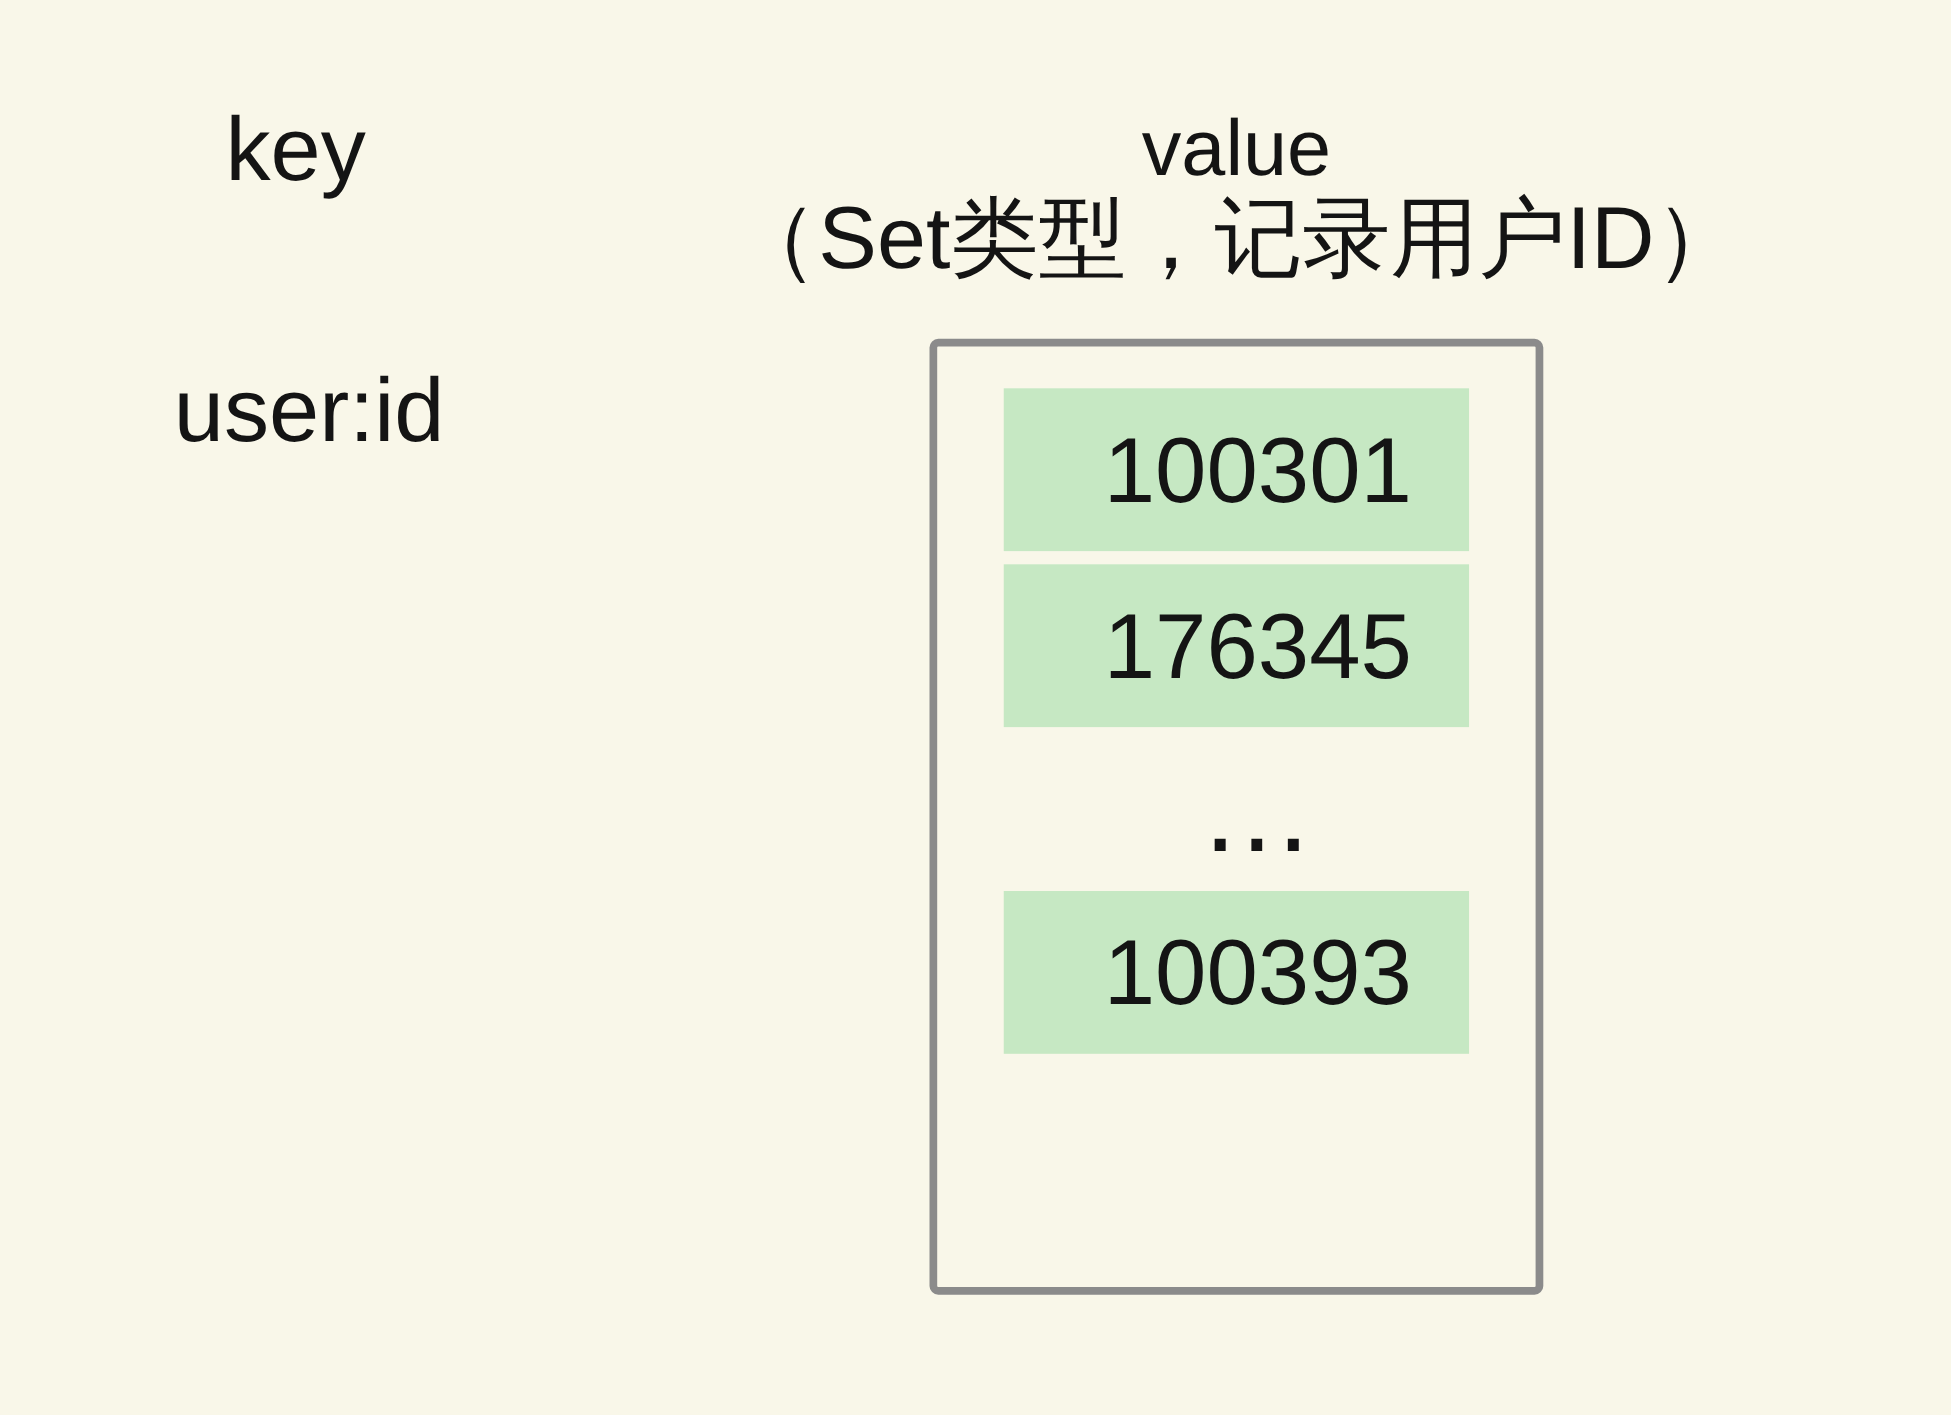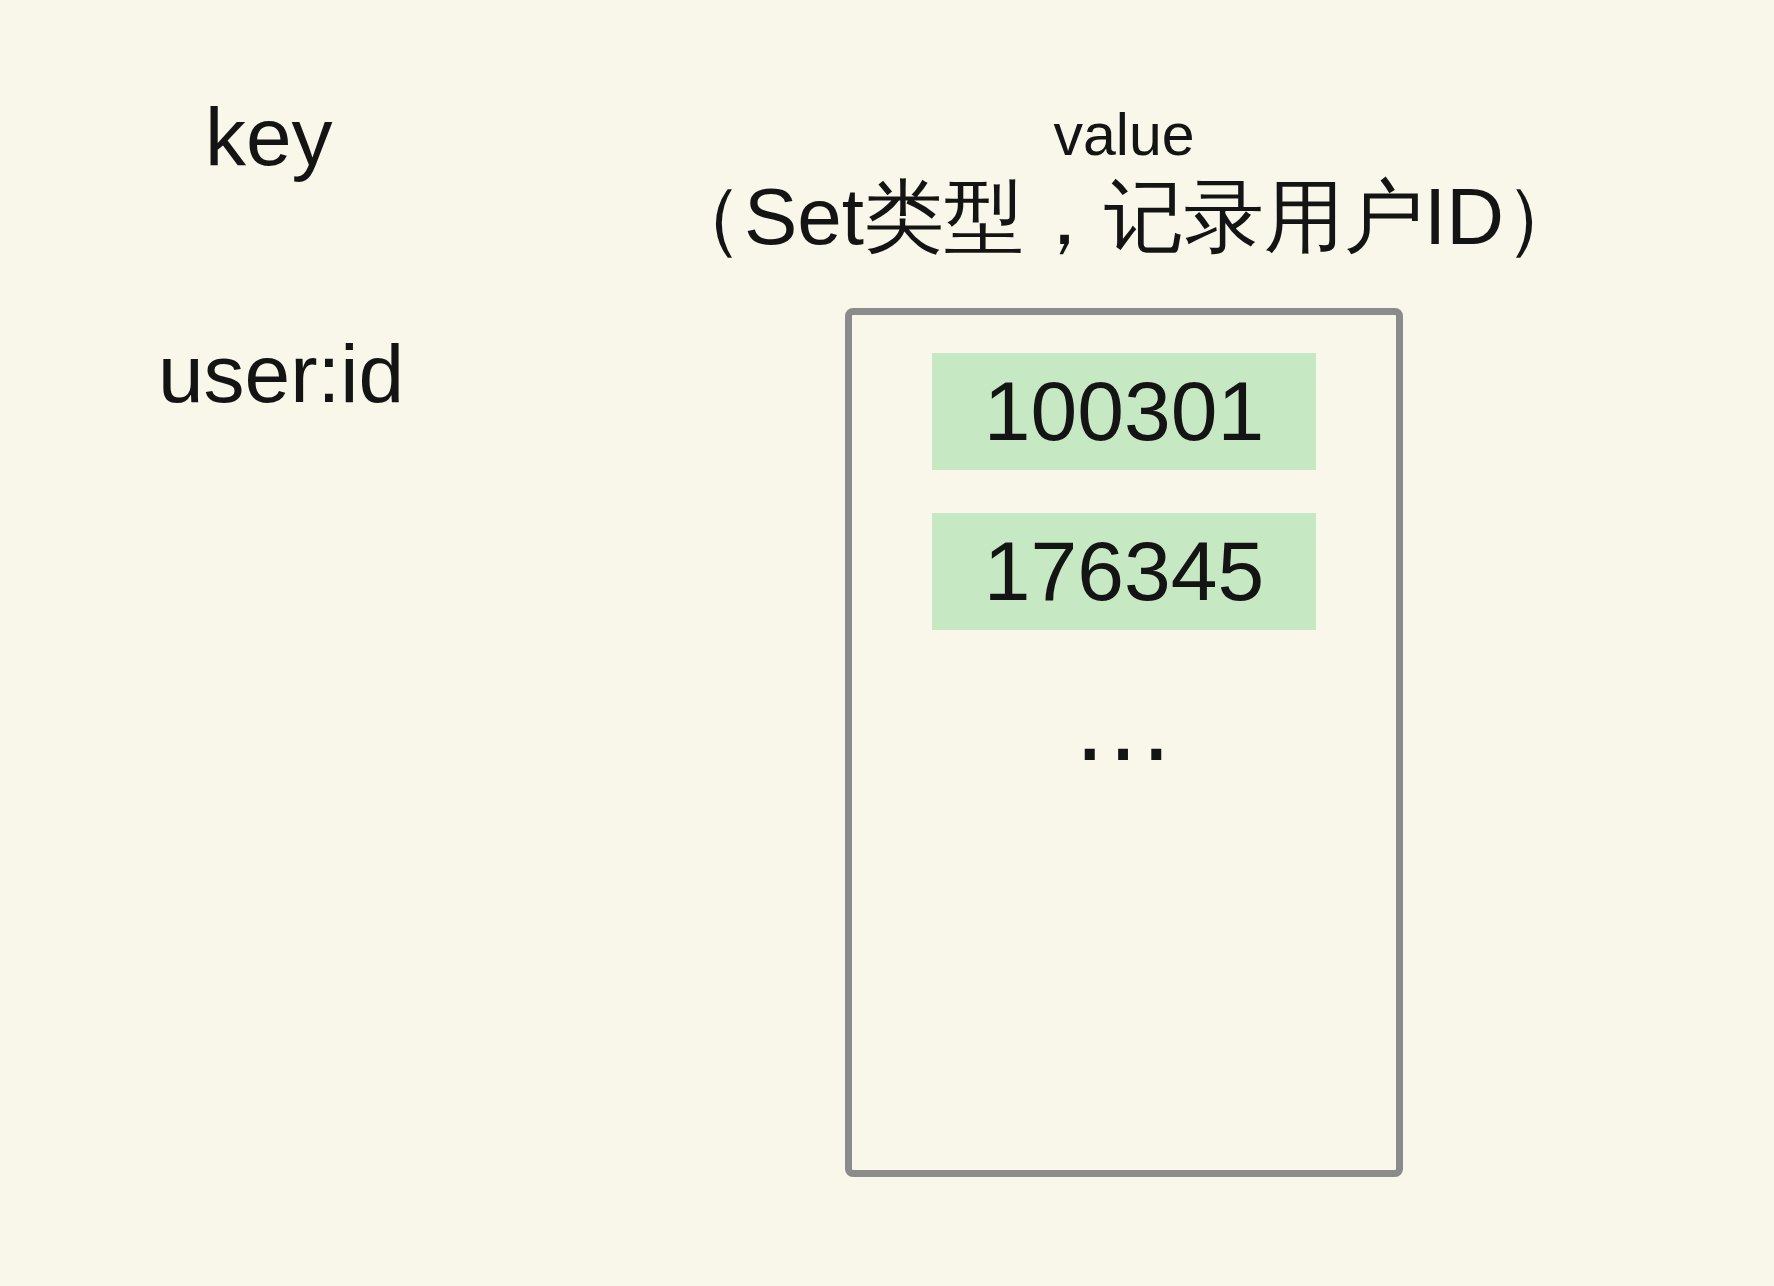--- a/index.html
+++ b/index.html
@@ -25,38 +25,38 @@
   }
   .key-name{
     position:absolute;left:158px;top:333px;
     font-size:82px;line-height:82px;
   }
   .value-header-wrap{
     position:absolute;left:845px;top:94px;width:558px;
     display:flex;flex-direction:column;align-items:center;
   }
   .value-title{
-    font-size:59px;line-height:82px;white-space:nowrap;
+    font-size:72px;line-height:82px;white-space:nowrap;
   }
   .value-subtitle{
     font-size:80px;line-height:82px;white-space:nowrap;
   }
 
   .value-box{
     position:absolute;left:845px;top:308px;
     width:558px;height:869px;
     box-sizing:border-box;
     border:7px solid var(--box-border);
     border-radius:8px;
     background:transparent;
   }
   .row{
     position:absolute;left:50%;transform:translateX(-50%);
-    width:384px;height:117px;
-    display:flex;align-items:center;justify-content:center;
+    width:384px;height:148px;
+    display:flex;align-items:center;justify-content:center;padding-left:39px;
   }
   .chip{
     background:var(--chip-green);
     font-size:84px;
   }
   .ellipsis{
     background:transparent;
     font-size:105px;
     letter-spacing:2px;
   }
@@ -76,14 +76,15 @@
     <div class="value-title">value</div>
     <div class="value-subtitle">（Set类型，记录用户ID）</div>
   </div>
 
   <div class="key-name">user:id</div>
 
   <div class="value-box">
       <div class="row chip">100301</div>
       <div class="row chip">176345</div>
       <div class="row ellipsis">…</div>
+      <div class="row chip">100393</div>
     </div>
 </div>
 
 </body></html>

